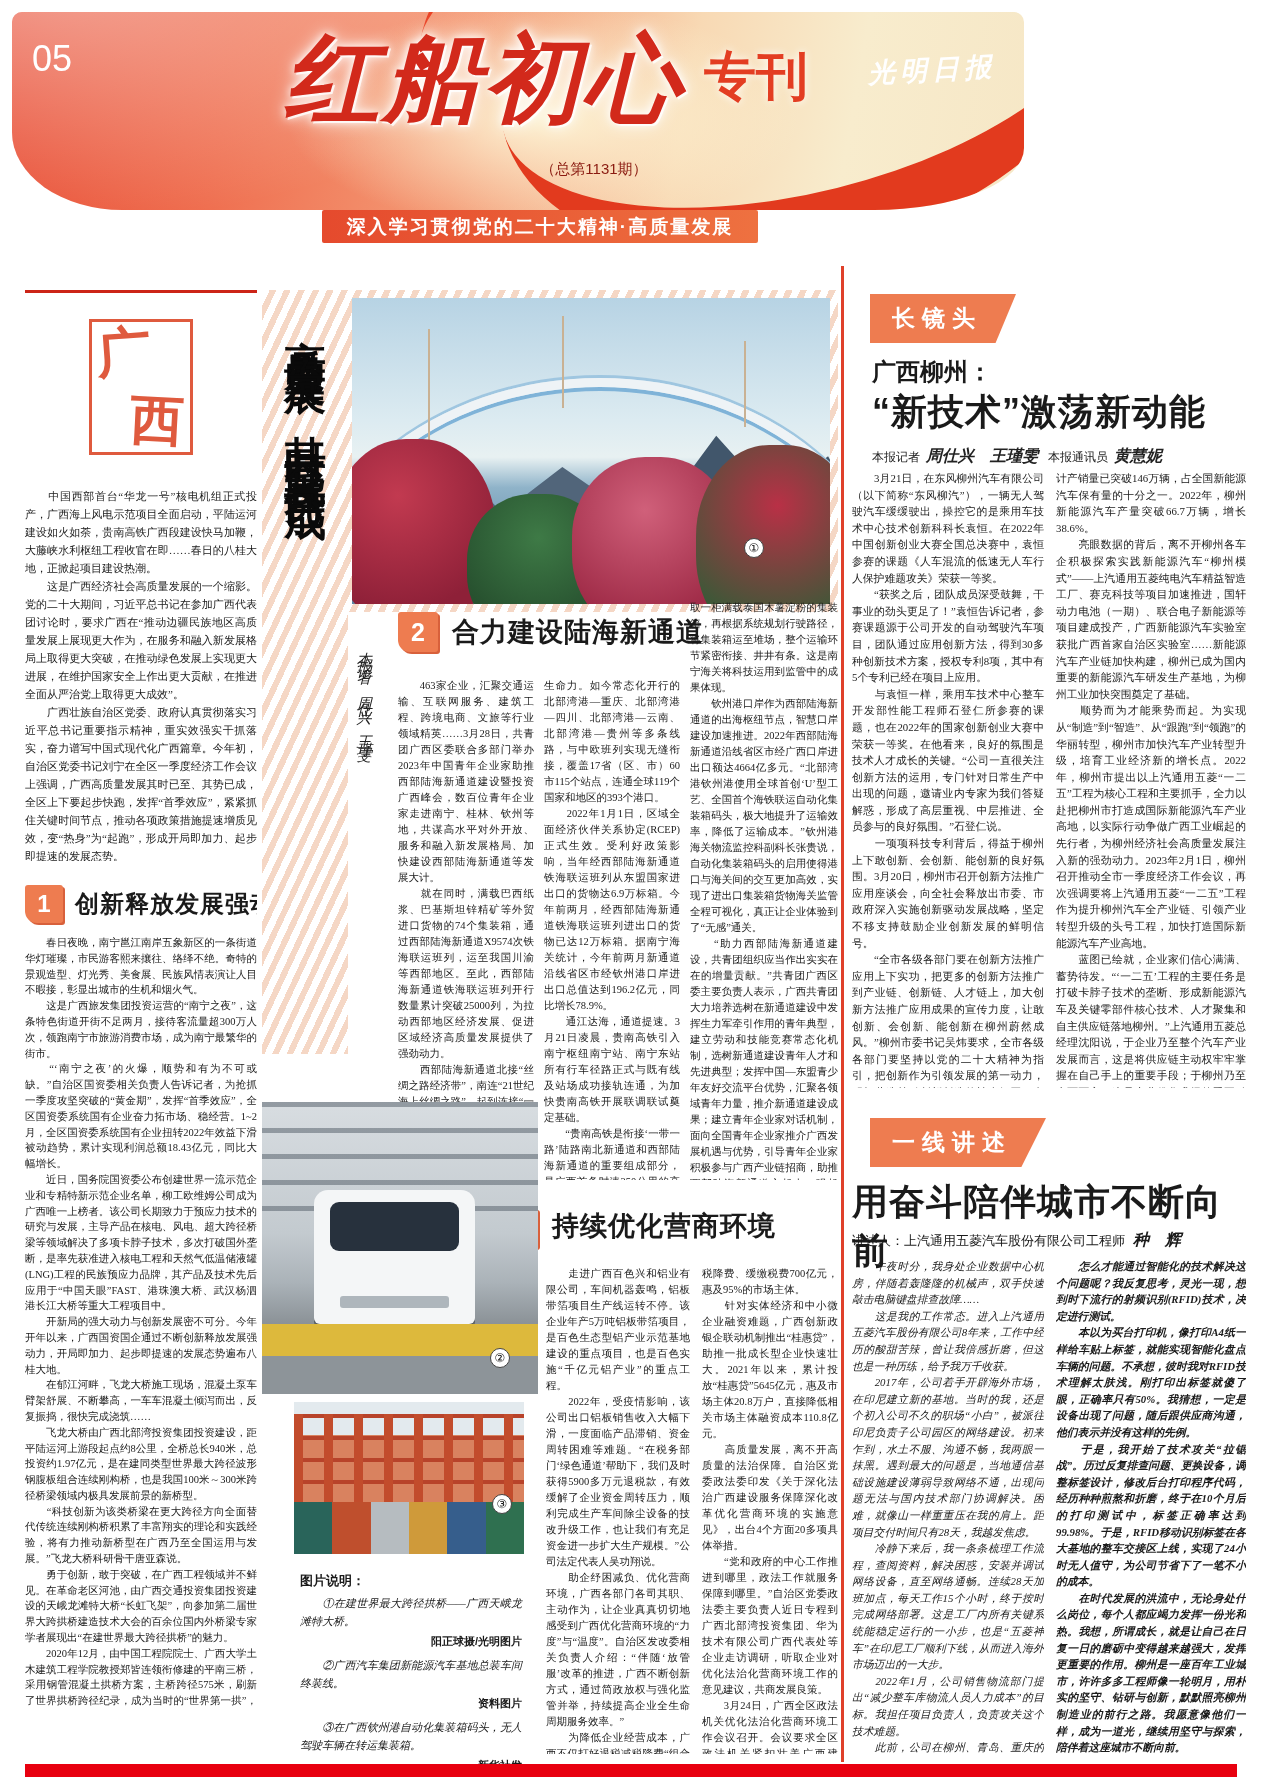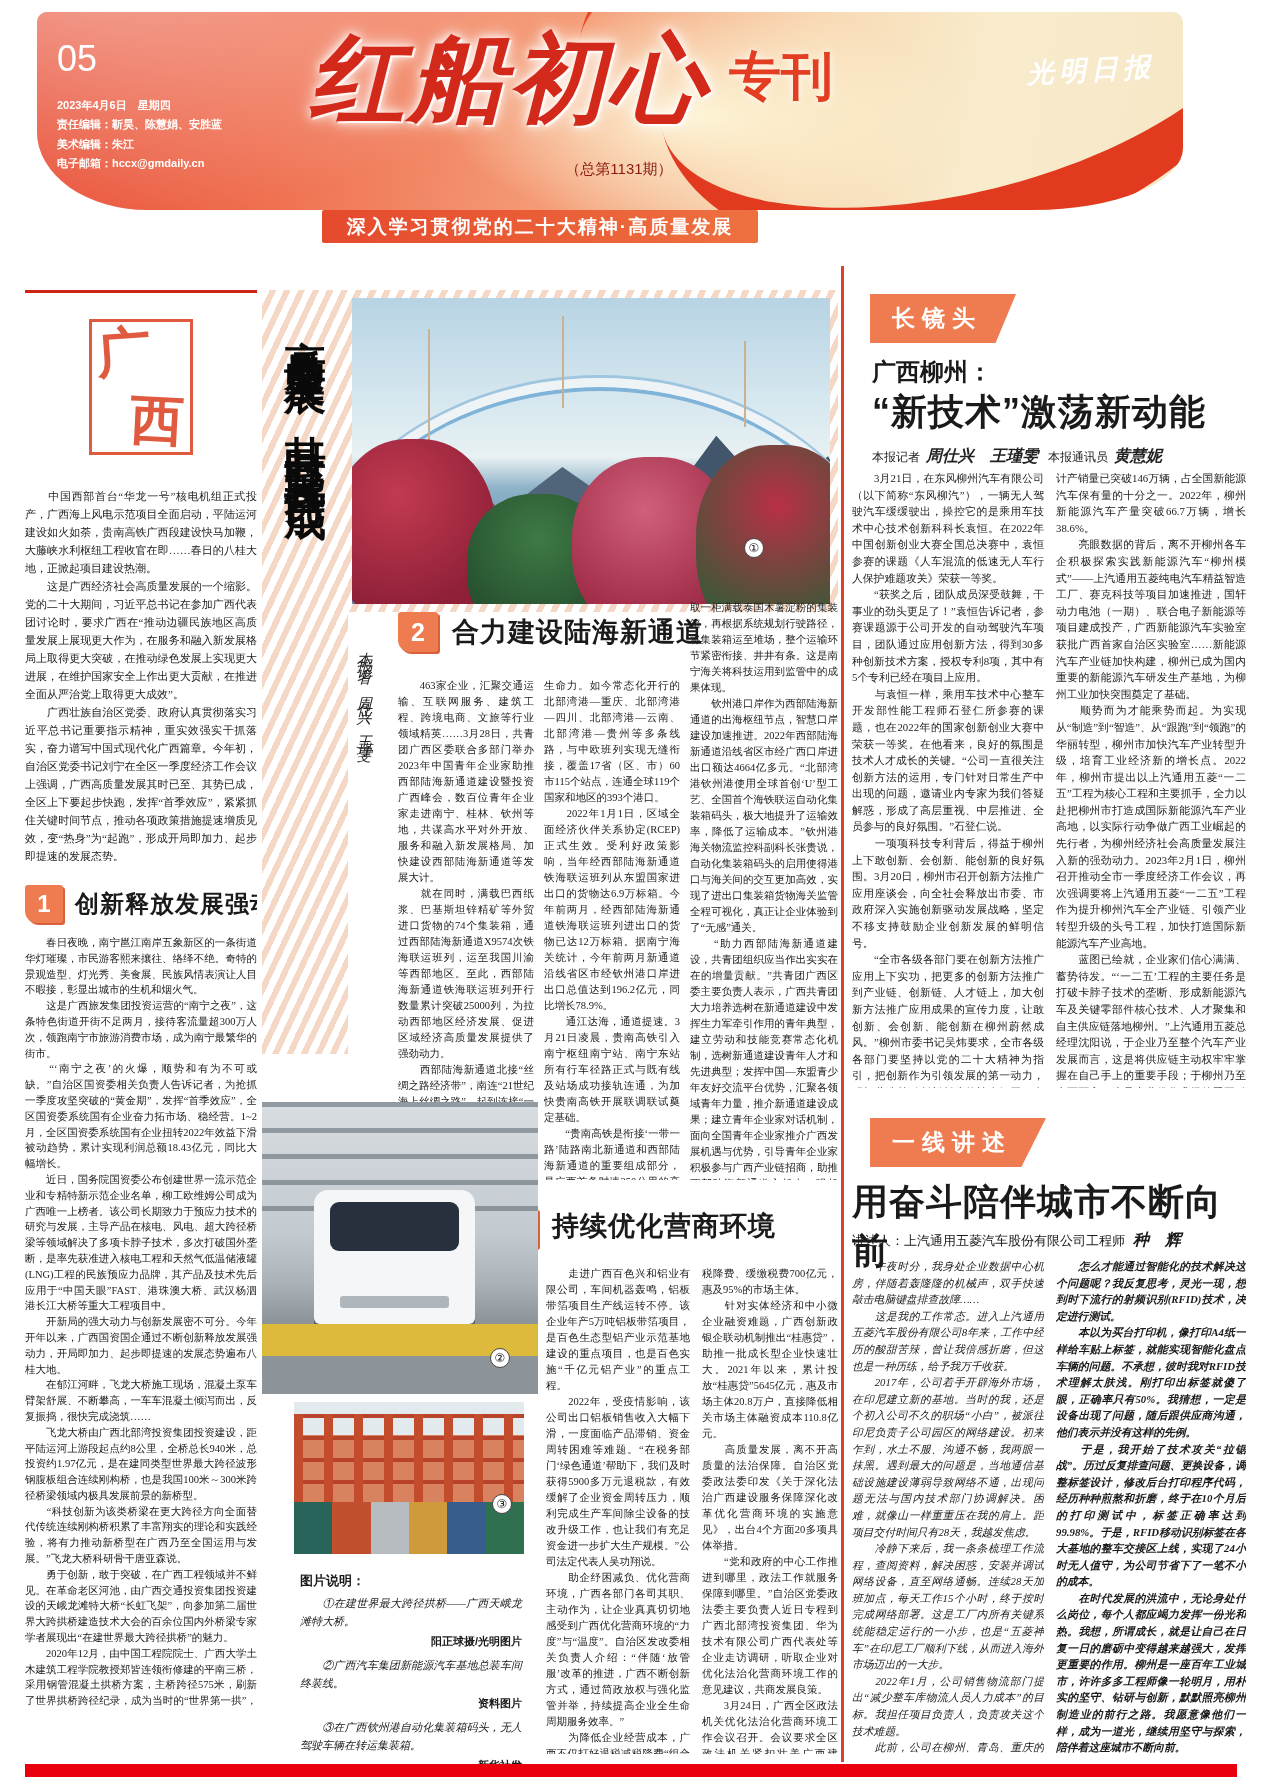--- a/index.html
+++ b/index.html
@@ -1,22 +1,22 @@
 <!DOCTYPE html>
 <html><head>
 <meta charset="utf-8">
 <style>
   html,body{margin:0;padding:0;background:#e8e8e8;}
   .page{position:relative;width:1262px;height:1792px;background:#fff;overflow:hidden;
         font-family:"Liberation Serif",serif;color:#1a1a1a;margin:0 auto;}
   .pre{white-space:pre-line;}
   
-  .ribbon{position:absolute;left:12px;top:12px;width:1146px;height:198px;overflow:hidden;
+  .ribbon{position:absolute;left:12px;top:12px;width:1012px;height:198px;overflow:hidden;
     background:linear-gradient(100deg,#e84c33 0%,#ef6f50 22%,#f49a75 45%,#f8d9b4 66%,#f8eccd 82%,#f6e7c6 100%);
-    border-radius:10px 10px 150px 110px / 10px 10px 62px 78px;margin-left:25px;}
+    border-radius:10px 10px 150px 110px / 10px 10px 62px 78px;}
   .ribbon .glow{position:absolute;right:220px;top:-10px;width:520px;height:230px;
     background:radial-gradient(ellipse at center,rgba(253,247,216,.95) 0%,rgba(253,247,216,0) 70%);}
   .ribbon .ray{position:absolute;left:-40px;top:-60px;width:700px;height:320px;
     background:radial-gradient(ellipse at 10% 0%,rgba(255,255,255,.5) 0%,rgba(255,255,255,0) 60%);}
   .swoosh{position:absolute;border-radius:50%;}
   .swoosh.s1{right:-90px;top:-150px;width:620px;height:330px;border-bottom:58px solid #e23a1e;transform:rotate(-14deg);}
   .swoosh.s2{right:-150px;bottom:-120px;width:760px;height:380px;border-top:64px solid #ea4326;transform:rotate(10deg);}
   .pagenum{position:absolute;left:20px;top:26px;font:300 36px "Liberation Sans",sans-serif;color:#fff;}
   .meta{position:absolute;left:20px;top:84px;color:#fff;font:bold 11px/1.75 "Liberation Sans",sans-serif;}
   .mast{position:absolute;left:272px;top:6px;white-space:nowrap;}
@@ -119,26 +119,20 @@
 <body>
 
 <div class="page">
 
   <div class="ribbon">
     <div class="ray"></div>
     <div class="glow"></div>
     <div class="swoosh s1"></div>
     <div class="swoosh s2"></div>
     <div class="pagenum">05</div>
-    <div class="meta">
-      <div>2023年4月6日　星期四</div>
-      <div>责任编辑：靳昊、陈慧娟、安胜蓝</div>
-      <div>美术编辑：朱江</div>
-      <div>电子邮箱：hccx@gmdaily.cn</div>
-    </div>
     <div class="mast">
       <span class="mast-main">红船初心</span><span class="mast-suffix">专刊</span>
     </div>
     <div class="issue">（总第1131期）</div>
     <div class="brand">光明日报</div>
   </div>
 
   <div class="theme-banner">深入学习贯彻党的二十大精神·高质量发展</div>
 
   <div class="leftcol">

